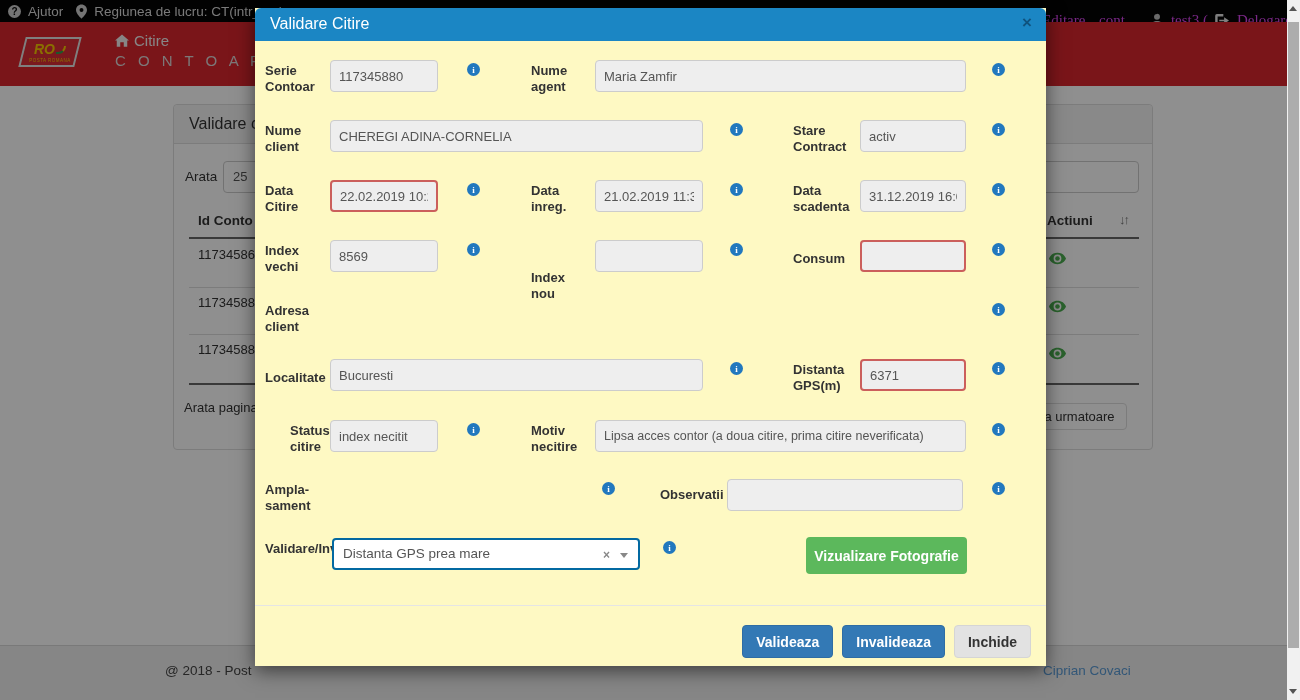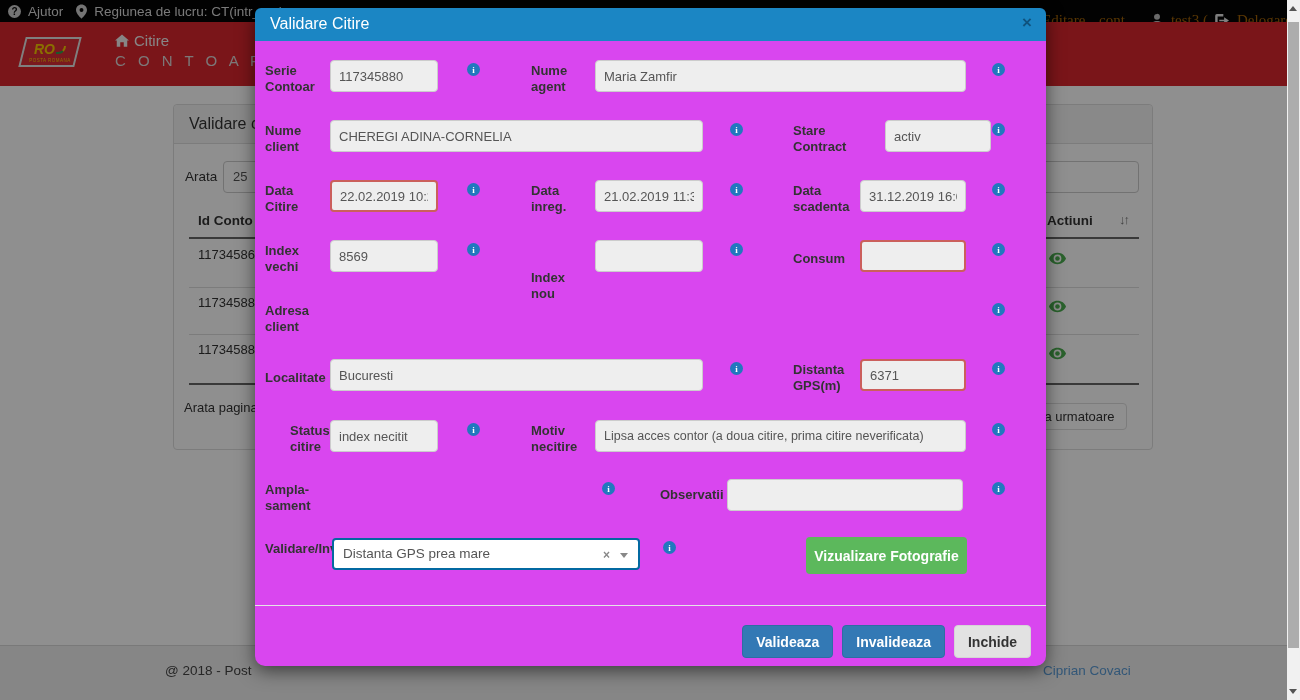--- a/index.html
+++ b/index.html
@@ -4,21 +4,21 @@
 <style>
   * { margin:0; padding:0; box-sizing:border-box; }
   html,body { width:1300px; height:700px; }
   body { font-family:"Liberation Sans", sans-serif; position:relative; overflow:hidden; background:#fff; }
 
   .page { position:absolute; inset:0; width:1300px; height:700px; overflow:hidden; }
 
   
   .topbar { position:absolute; left:0; top:0; width:1300px; height:22px; background:#050505; color:#d9d9d9; }
   .topbar-left { position:absolute; left:8px; top:0; height:22px; display:flex; align-items:center; gap:7px; font-size:13.5px; }
-  .topbar-right { position:absolute; right:8px; top:0; height:40px; display:flex; align-items:center; gap:7px; font-family:"Liberation Serif", serif; font-size:15px; color:#a16207; }
+  .topbar-right { position:absolute; right:8px; top:0; height:40px; display:flex; align-items:center; gap:7px; font-family:"Liberation Serif", serif; font-size:15px; color:#d946ef; }
   .help-badge { width:13px; height:13px; border-radius:50%; background:#cfcfcf; color:#0a0a0a; font-size:10px; font-weight:bold; display:inline-flex; align-items:center; justify-content:center; }
   .editare { word-spacing:10px; margin-right:18px; }
 
   
   .navbar { position:absolute; left:0; top:22px; width:1300px; height:64px; background:#d9262e; }
   .logo { position:absolute; left:22px; top:15px; width:56px; height:30px; border:2px solid #e3e3e3; transform:skewX(-14deg); background:rgba(255,255,255,0.04); }
   .logo-inner { transform:skewX(14deg); width:100%; height:100%; display:flex; flex-direction:column; align-items:center; justify-content:center; line-height:1; }
   .logo-ro { color:#f7c600; font-weight:bold; font-style:italic; font-size:14px; letter-spacing:0; }
   .logo-swoosh { display:inline-block; width:10px; height:8px; border-right:2px solid #f7c600; border-bottom:2px solid #2e9e4f; border-radius:0 0 9px 0; margin-left:1px; }
   .logo-sub { color:#f7c600; font-size:4.5px; letter-spacing:0.5px; margin-top:2px; white-space:nowrap; }
@@ -51,21 +51,21 @@
   .author { position:absolute; left:1043px; top:17px; font-size:13.5px; color:#5b9bd5; text-decoration:none; }
 
   
   .backdrop { position:absolute; inset:0; background:rgba(0,0,0,0.44); z-index:50; }
   .scrollbar { position:absolute; right:0; top:0; width:13px; height:700px; background:#f1f1f1; z-index:200; }
   .sb-up { position:absolute; top:6px; left:2px; width:0; height:0; border-left:4px solid transparent; border-right:4px solid transparent; border-bottom:5px solid #555; }
   .sb-down { position:absolute; bottom:6px; left:2px; width:0; height:0; border-left:4px solid transparent; border-right:4px solid transparent; border-top:5px solid #555; }
   .sb-thumb { position:absolute; top:22px; left:1px; width:11px; height:626px; background:#adadad; }
 
   
-  .modal { position:absolute; left:255px; top:8px; width:791px; height:658px; background:#d946ef; border-radius:10px; box-shadow:0 5px 18px rgba(0,0,0,0.55); z-index:100; }
+  .modal { position:absolute; left:255px; top:8px; width:791px; height:658px; background:#fef9c3; border-radius:0; box-shadow:0 5px 18px rgba(0,0,0,0.55); z-index:100; }
   .modal-header { position:absolute; left:0; top:0; right:0; height:33px; background:#1b86c4; border-radius:6px 6px 0 0; }
   .modal-title { position:absolute; left:15px; top:7px; color:#fff; font-size:16px; }
   .modal-close { position:absolute; right:14px; top:6px; color:rgba(0,20,40,0.45); font-size:17px; font-weight:bold; line-height:17px; cursor:pointer; }
 
   .flabel { position:absolute; font-size:13px; font-weight:bold; color:#333; line-height:16px; }
   .finput { position:absolute; height:32px; background:#eee; border:1px solid #ccc; border-radius:4px; color:#555; font-size:13px; font-family:"Liberation Sans", sans-serif; padding:0 8px; }
   .finput.err { border:2px solid #cb5f5c; }
   .info-ic { position:absolute; width:13px; height:13px; border-radius:50%; background:#2178be; color:#fff; font-size:9px; font-weight:bold; font-family:"Liberation Serif", serif; display:flex; align-items:center; justify-content:center; }
 
   .vselect { position:absolute; left:77px; top:530px; width:308px; height:32px; background:#fff; border:2px solid #0369a1; border-radius:4px; }
@@ -196,21 +196,21 @@
     <input class="finput" style="left: 75px; top: 52px; width: 108px;" value="117345880">
     <div class="info-ic" style="left:212px; top:55px;">i</div>
     <div class="flabel" style="left:276px; top:55px; width:48px;">Nume agent</div>
     <input class="finput" style="left: 340px; top: 52px; width: 371px;" value="Maria Zamfir">
     <div class="info-ic" style="left:737px; top:55px;">i</div>
 
     <div class="flabel" style="left:10px; top:115px; width:48px;">Nume client</div>
     <input class="finput" style="left: 75px; top: 112px; width: 373px;" value="CHEREGI ADINA-CORNELIA">
     <div class="info-ic" style="left:475px; top:115px;">i</div>
     <div class="flabel" style="left:538px; top:115px; width:60px;">Stare Contract</div>
-    <input class="finput" style="left: 605px; top: 112px; width: 106px; margin-left: 25px;" value="activ">
+    <input class="finput" style="left: 605px; top: 112px; width: 106px;" value="activ">
     <div class="info-ic" style="left:737px; top:115px;">i</div>
 
     <div class="flabel" style="left:10px; top:175px; width:42px;">Data Citire</div>
     <input class="finput err" style="left: 75px; top: 172px; width: 108px;" value="22.02.2019 10:20">
     <div class="info-ic" style="left:212px; top:175px;">i</div>
     <div class="flabel" style="left:276px; top:175px; width:42px;">Data inreg.</div>
     <input class="finput" style="left: 340px; top: 172px; width: 108px;" value="21.02.2019 11:30">
     <div class="info-ic" style="left:475px; top:175px;">i</div>
     <div class="flabel" style="left:538px; top:175px; width:60px;">Data scadenta</div>
     <input class="finput" style="left: 605px; top: 172px; width: 106px;" value="31.12.2019 16:00">

